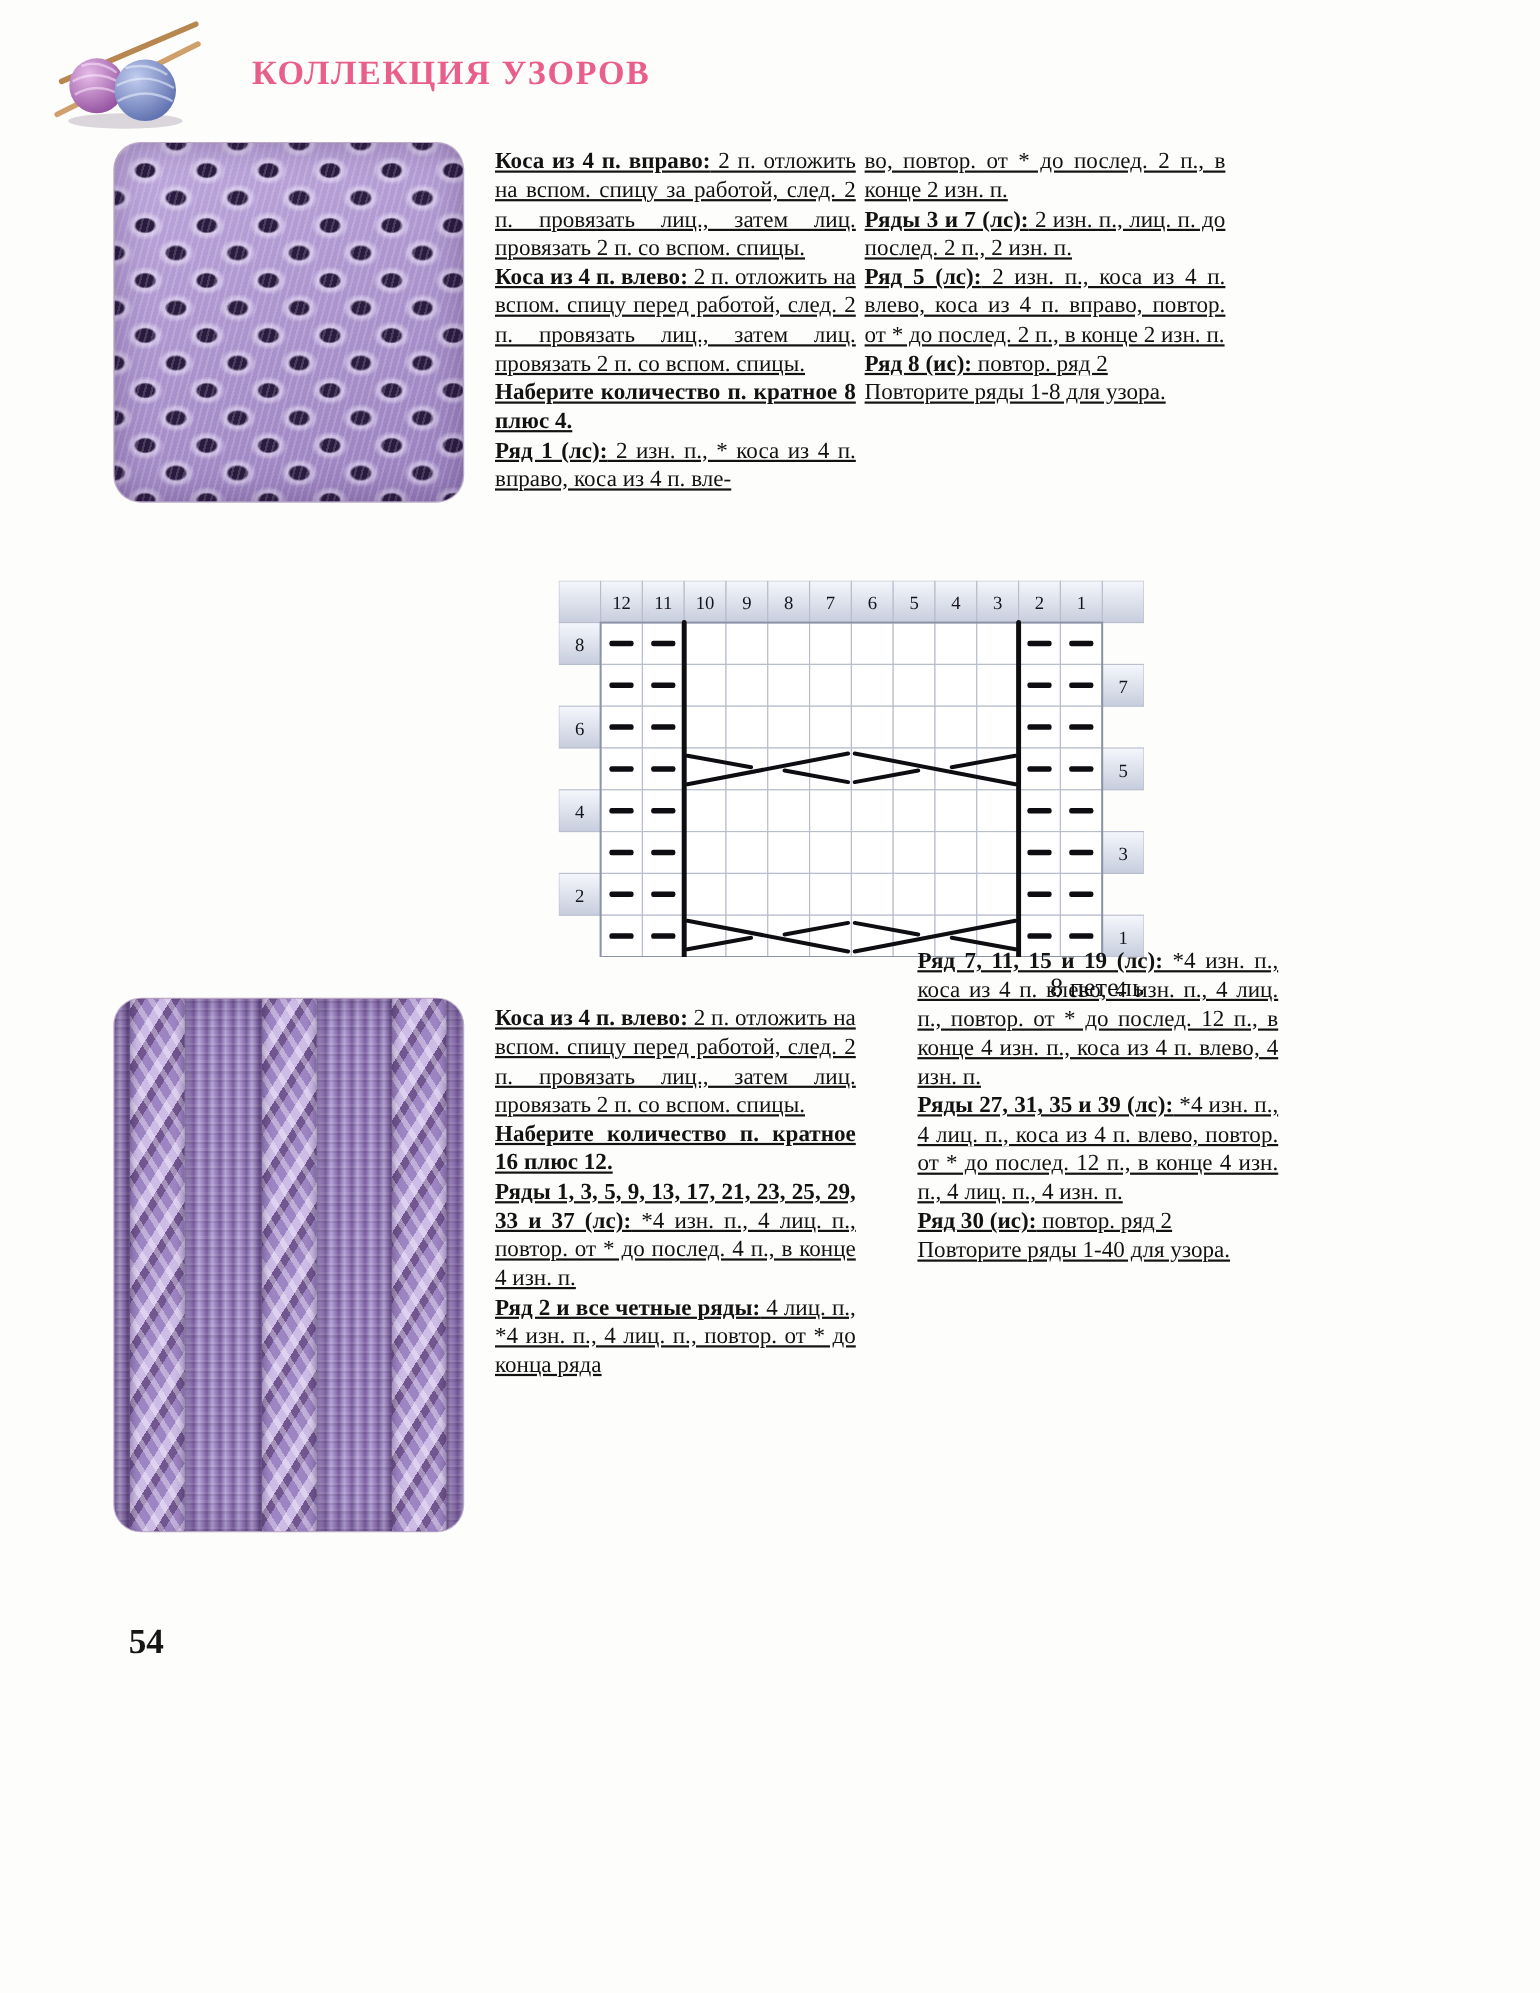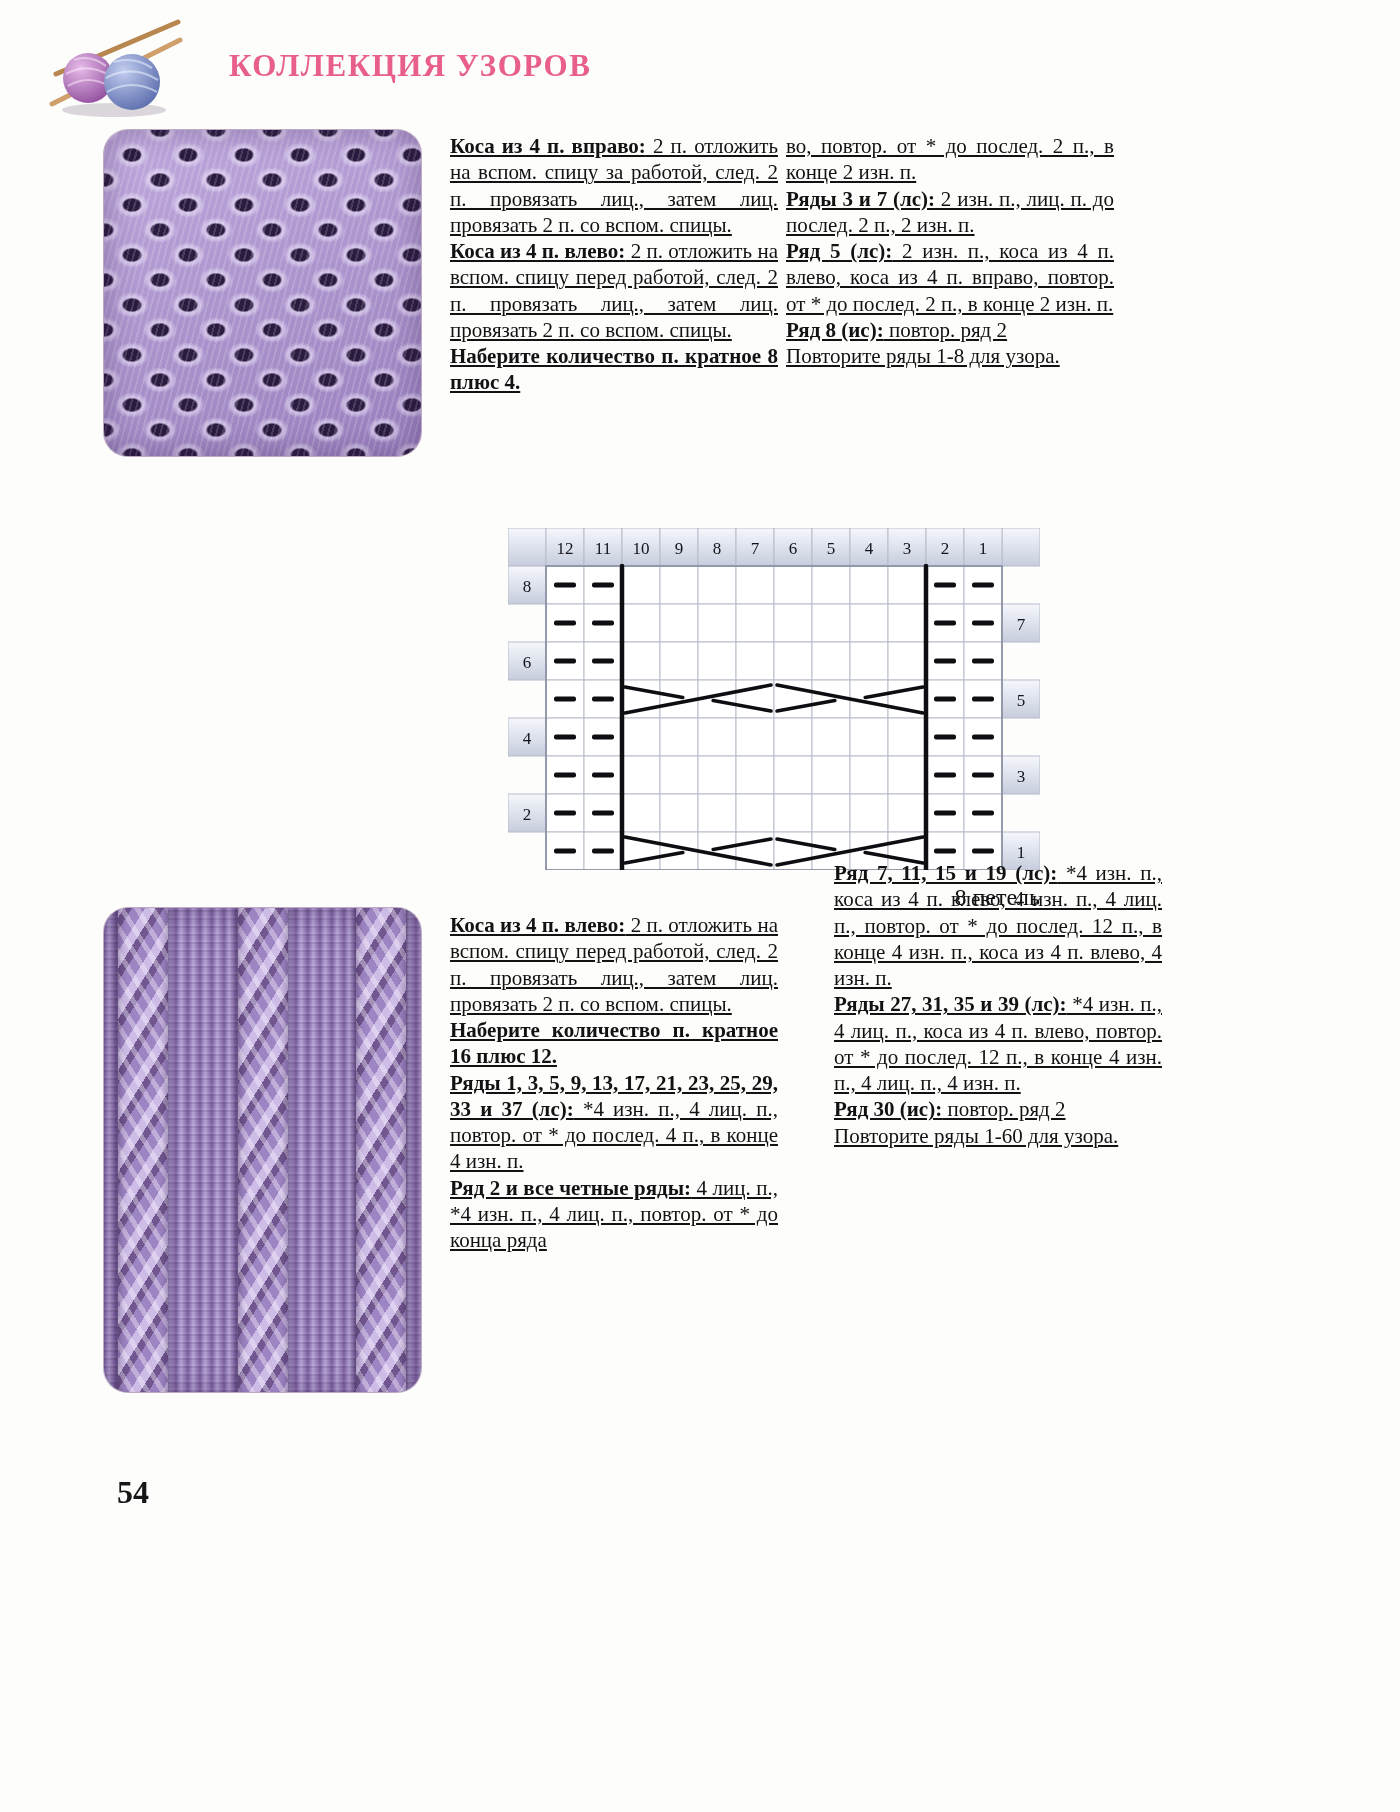--- a/index.html
+++ b/index.html
@@ -104,20 +104,21 @@
     </svg>
   </div>
 
   <h1 class="page-title" style="color: rgb(233, 95, 139);">КОЛЛЕКЦИЯ УЗОРОВ</h1>
 
   <div class="swatch swatch-honeycomb"></div>
   <div class="text-col" id="s1c1">
       <p><b>Коса из 4 п. вправо:</b> 2 п. отложить на вспом. спицу за работой, след. 2 п. провязать лиц., затем лиц. провязать 2 п. со вспом. спицы.</p>
       <p><b>Коса из 4 п. влево:</b> 2 п. отложить на вспом. спицу перед работой, след. 2 п. провязать лиц., затем лиц. провязать 2 п. со вспом. спицы.</p>
       <p><b>Наберите количество п. кратное 8 плюс 4.</b></p>
+      <p><b>Ряд 1 (лс):</b> 2 изн. п., * коса из 4 п. вправо, коса из 4 п. вле-</p>
     </div>
   <div class="text-col" id="s1c2">
       <p>во, повтор. от * до послед. 2 п., в конце 2 изн. п.</p>
       <p><b>Ряды 3 и 7 (лс):</b> 2 изн. п., лиц. п. до послед. 2 п., 2 изн. п.</p>
       <p><b>Ряд 5 (лс):</b> 2 изн. п., коса из 4 п. влево, коса из 4 п. вправо, повтор. от * до послед. 2 п., в конце 2 изн. п.</p>
       <p><b>Ряд 8 (ис):</b> повтор. ряд 2</p>
       <p>Повторите ряды 1-8 для узора.</p>
     </div>
 
   <div class="chart-wrap">
@@ -325,17 +326,17 @@
   <div class="text-col" id="s2c1">
       <p><b>Коса из 4 п. влево:</b> 2 п. отложить на вспом. спицу перед работой, след. 2 п. провязать лиц., затем лиц. провязать 2 п. со вспом. спицы.</p>
       <p><b>Наберите количество п. кратное 16 плюс 12.</b></p>
       <p><b>Ряды 1, 3, 5, 9, 13, 17, 21, 23, 25, 29, 33 и 37 (лс):</b> *4 изн. п., 4 лиц. п., повтор. от * до послед. 4 п., в конце 4 изн. п.</p>
       <p><b>Ряд 2 и все четные ряды:</b> 4 лиц. п., *4 изн. п., 4 лиц. п., повтор. от * до конца ряда</p>
     </div>
   <div class="text-col" id="s2c2">
       <p><b>Ряд 7, 11, 15 и 19 (лс):</b> *4 изн. п., коса из 4 п. влево, 4 изн. п., 4 лиц. п., повтор. от * до послед. 12 п., в конце 4 изн. п., коса из 4 п. влево, 4 изн. п.</p>
       <p><b>Ряды 27, 31, 35 и 39 (лс):</b> *4 изн. п., 4 лиц. п., коса из 4 п. влево, повтор. от * до послед. 12 п., в конце 4 изн. п., 4 лиц. п., 4 изн. п.</p>
       <p><b>Ряд 30 (ис):</b> повтор. ряд 2</p>
-      <p>Повторите ряды 1-60 для узора.</p>
+      <p>Повторите ряды 1-40 для узора.</p>
     </div>
 
   <div class="page-number">54</div>
 </div>
 
 </body></html>

